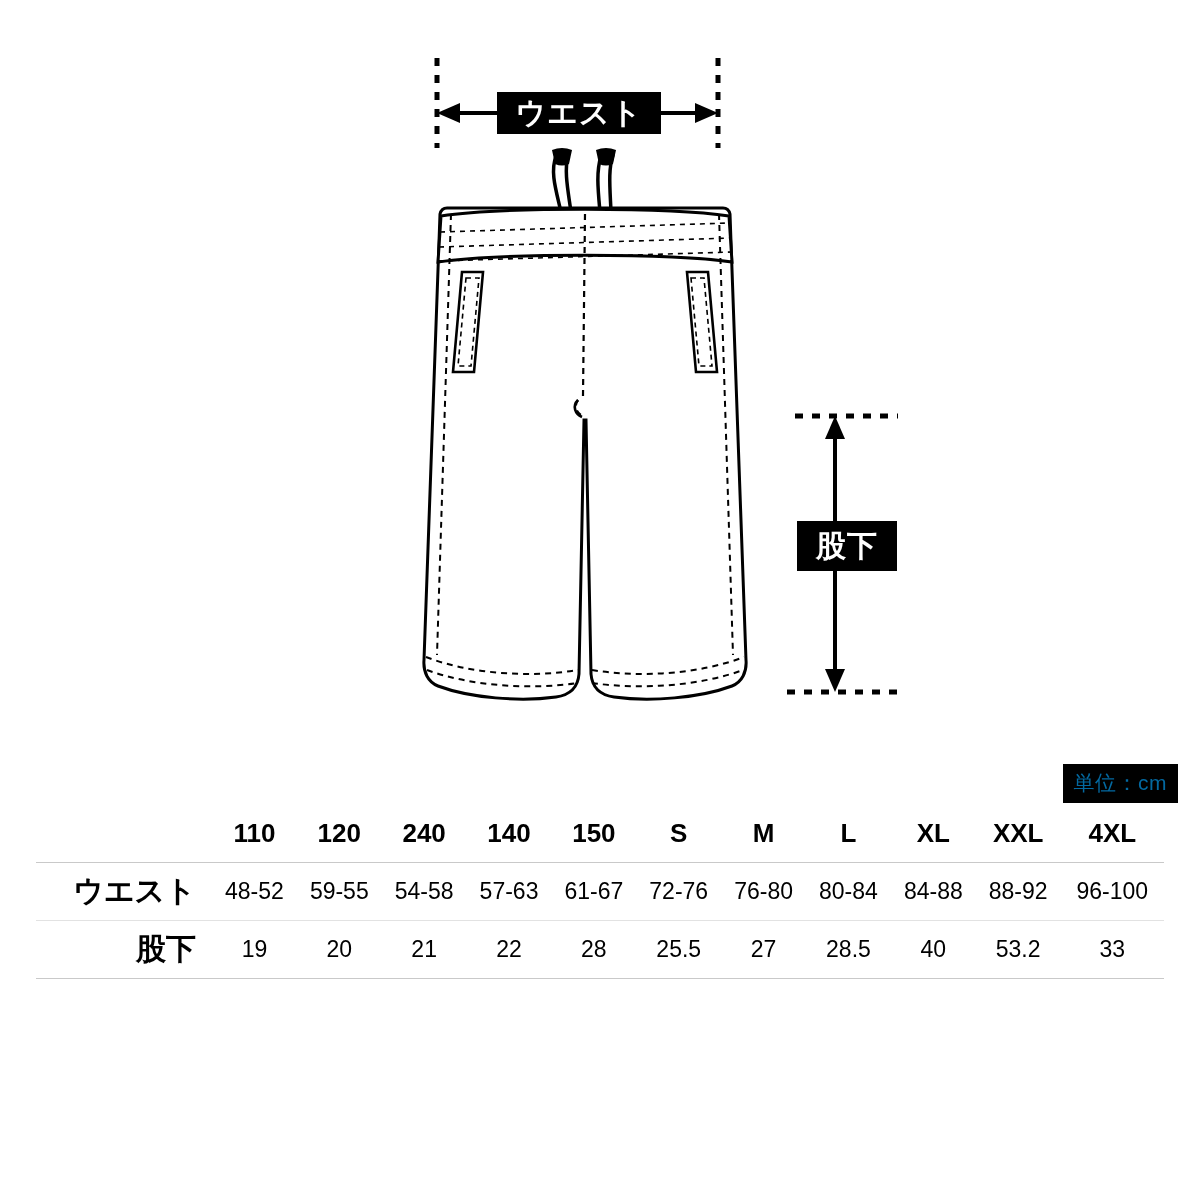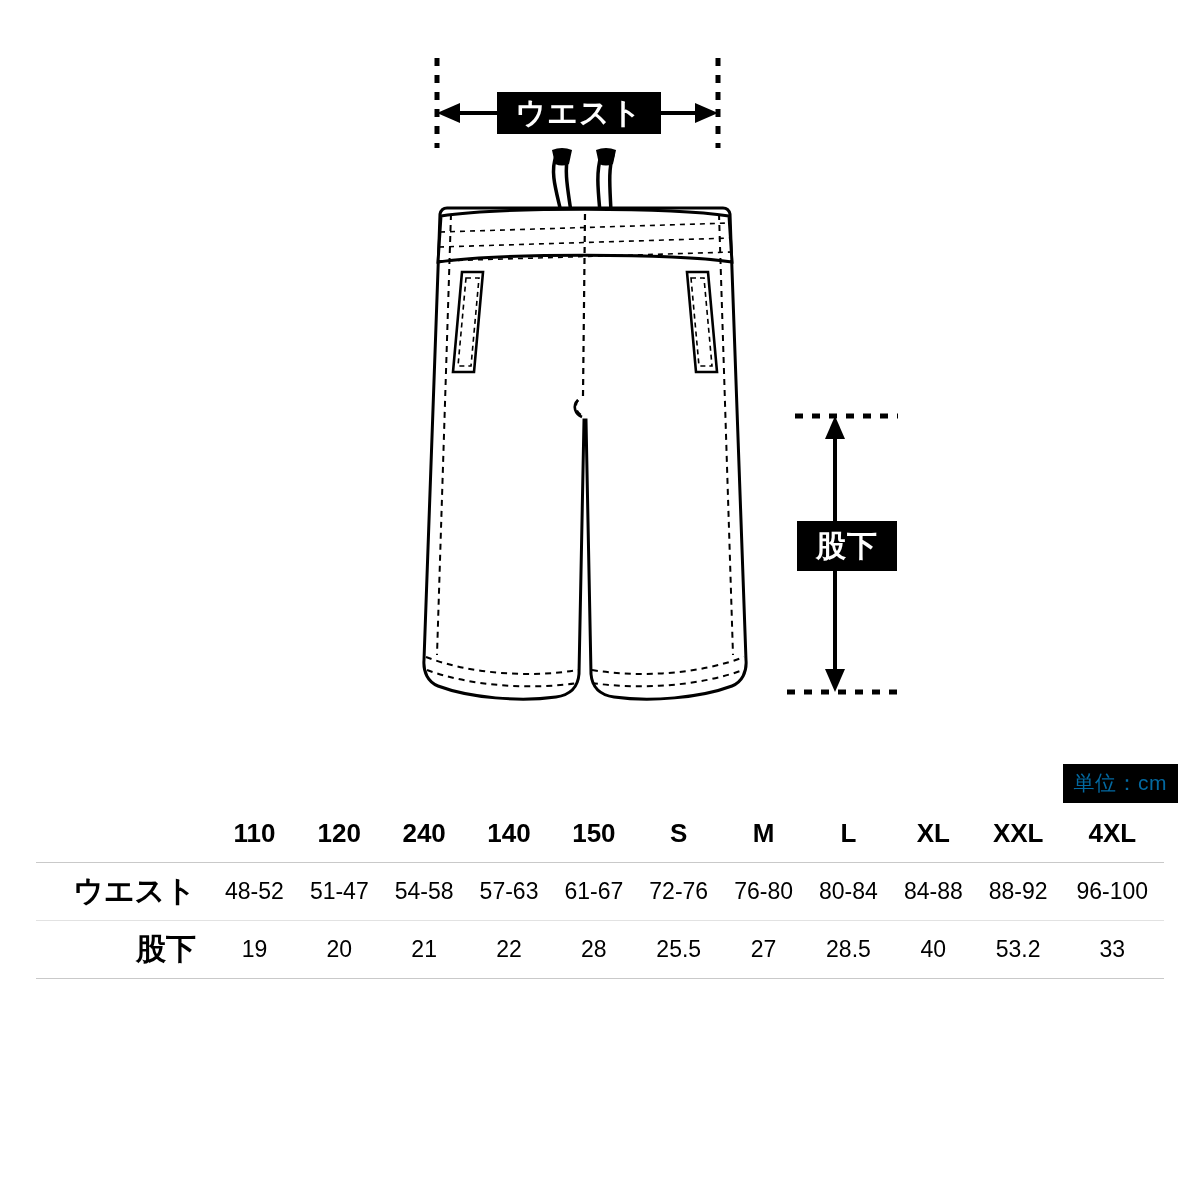--- a/index.html
+++ b/index.html
@@ -209,21 +209,21 @@
       <th>L</th>
       <th>XL</th>
       <th>XXL</th>
       <th>4XL</th>
     </tr>
   </thead>
   <tbody>
     <tr>
       <td class="row-head col-label">ウエスト</td>
       <td>48-52</td>
-      <td>51-47</td>
+      <td>59-55</td>
       <td>54-58</td>
       <td>57-63</td>
       <td>61-67</td>
       <td>72-76</td>
       <td>76-80</td>
       <td>80-84</td>
       <td>84-88</td>
       <td>88-92</td>
       <td>96-100</td>
     </tr>

